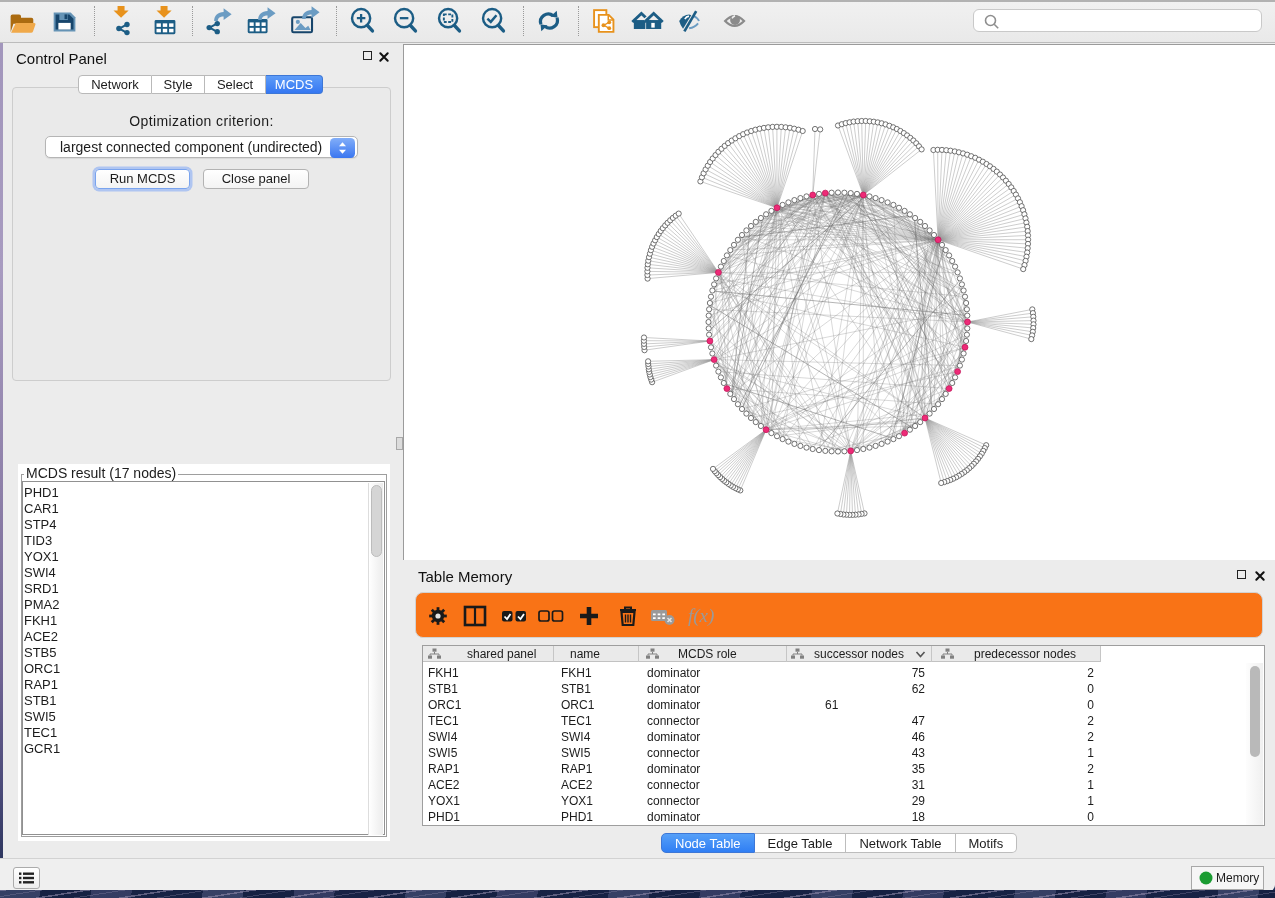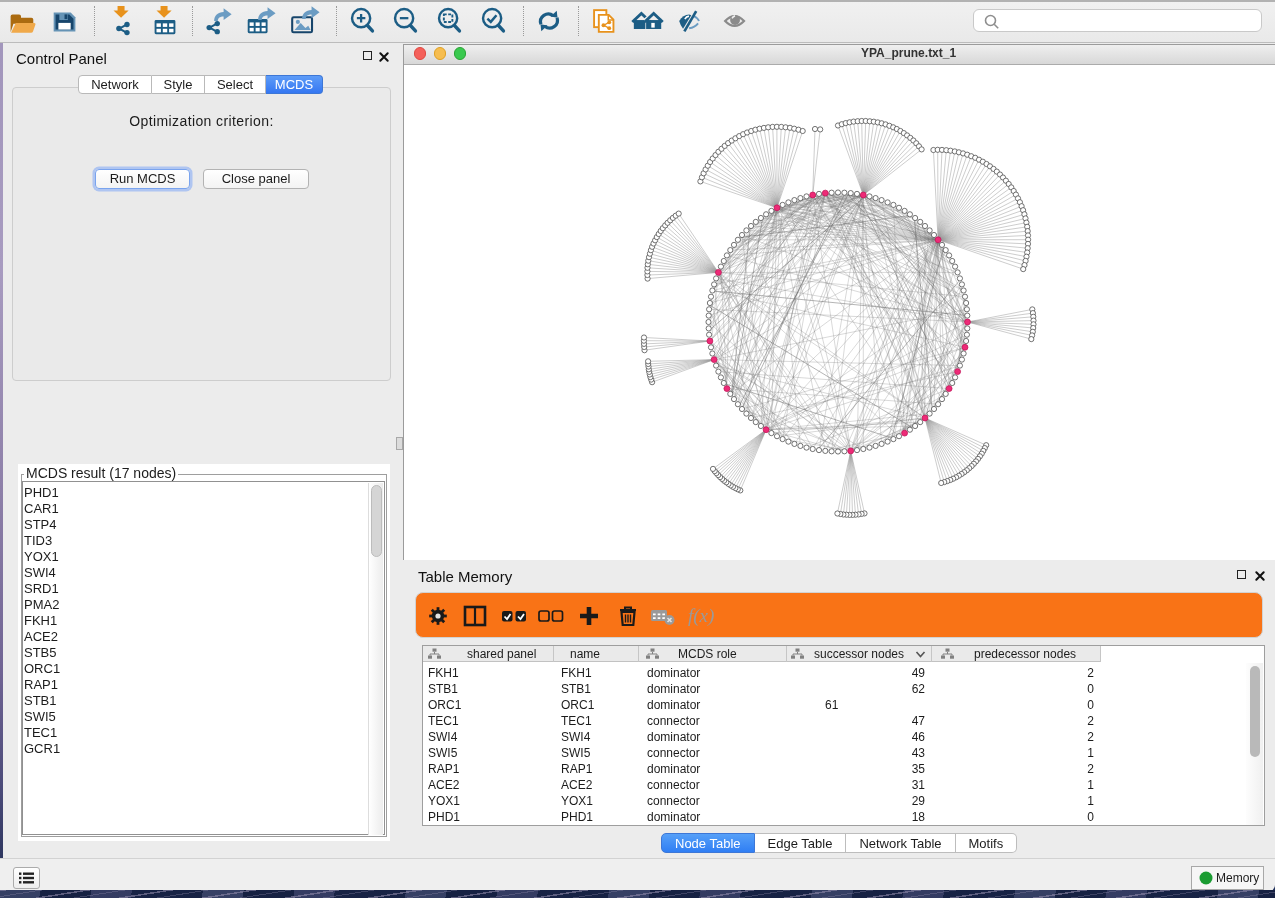--- a/index.html
+++ b/index.html
@@ -226,45 +226,44 @@
       <path d="M2.5 2.5 L10.5 10.5 M10.5 2.5 L2.5 10.5" stroke="#111" stroke-width="2.2" stroke-linecap="round"></path>
     </svg>
   <div id="tabcontent" class="abs"></div>
   <div class="tabrow" style="left:75px;top:31px;">
     <div class="tab first" style="width:74px;padding:0;">Network</div>
       <div class="tab" style="width:53px;padding:0;">Style</div>
       <div class="tab" style="width:61px;padding:0;">Select</div>
       <div class="tab sel last" style="width:57px;padding:0;">MCDS</div>
   </div>
   <div class="abs" id="optlabel">Optimization criterion:</div>
+  <div class="abs" id="combo">largest connected component (undirected)
+    <div class="spin"><svg width="25" height="20" viewBox="0 0 25 20">
+          <path d="M9 8.3 L12.5 4.2 L16 8.3 Z M9 11.7 L12.5 15.8 L16 11.7 Z" fill="#fff"></path>
+        </svg></div>
+  </div>
   <div class="btn" id="runbtn">Run MCDS</div>
   <div class="btn" id="closebtn">Close panel</div>
 
   <div class="abs" id="mcdsbox">
     <div id="mcdsborder"></div>
     <div id="mcdstitle">MCDS result (17 nodes)</div>
     <div id="mcdslist">PHD1<br>CAR1<br>STP4<br>TID3<br>YOX1<br>SWI4<br>SRD1<br>PMA2<br>FKH1<br>ACE2<br>STB5<br>ORC1<br>RAP1<br>STB1<br>SWI5<br>TEC1<br>GCR1
       <div id="mcdsscroll">
           <div style="position:absolute;left:2px;top:2px;width:11px;height:72px;background:#d5d5d5;border:1px solid #bcbcbc;border-radius:6px;"></div>
         </div>
     </div>
   </div>
 </div>
 
 <div class="abs" id="vsplit">
     <div class="grip"></div>
   </div>
 
 <div class="abs" id="netwin">
-  <div id="nettitle">
-    <div class="tl" style="left:9.5px;background:#f4605a;border:1px solid #df4840;"></div>
-    <div class="tl" style="left:29.5px;background:#f6bd4f;border:1px solid #dfa023;"></div>
-    <div class="tl" style="left:49.5px;background:#3ac94f;border:1px solid #2aa334;"></div>
-    <div style="position:absolute;left:457px;top:0;height:17px;line-height:17px;font-size:12px;font-weight:bold;color:#333;">YPA_prune.txt_1</div>
-  </div>
   <div id="netcanvas">
     <svg width="871" height="493" viewBox="404 66 871 493">
     <g stroke="#636363" stroke-width="0.8" stroke-opacity="0.6">
 <line x1="731.4" y1="395.5" x2="750.4" y2="226.6"></line>
 <line x1="894.0" y1="438.8" x2="724.0" y2="383.4"></line>
 <line x1="846.0" y1="192.7" x2="967.5" y2="324.7"></line>
 <line x1="741.9" y1="408.8" x2="845.2" y2="192.7"></line>
 <line x1="712.3" y1="290.9" x2="967.3" y2="315.5"></line>
 <line x1="708.8" y1="330.7" x2="866.1" y2="195.6"></line>
 <line x1="739.9" y1="237.5" x2="911.5" y2="215.4"></line>
@@ -1207,21 +1206,21 @@
         <path d="M6.5 4 v2 M2 7.5 v-1.5 h9 v1.5" stroke="#808080" stroke-width="1" fill="none"></path>
       </svg>
       <div style="position:absolute;left:551px;top:0;line-height:16px;">predecessor nodes</div>
       <svg style="position:absolute;left:492px;top:4px" width="11" height="9" viewBox="0 0 11 9">
         <path d="M1.5 2 L5.5 6.5 L9.5 2" stroke="#555" stroke-width="1.6" fill="none"></path>
       </svg>
       <div class="trow" style="top:19px;">
         <div class="tc" style="left:5px;">FKH1</div>
         <div class="tc" style="left:138px;">FKH1</div>
         <div class="tc" style="left:224px;">dominator</div>
-        <div class="tc" style="left:402px;width:100px;text-align:right;">49</div>
+        <div class="tc" style="left:402px;width:100px;text-align:right;">75</div>
         <div class="tc" style="left:571px;width:100px;text-align:right;">2</div>
       </div>
       <div class="trow" style="top:35px;">
         <div class="tc" style="left:5px;">STB1</div>
         <div class="tc" style="left:138px;">STB1</div>
         <div class="tc" style="left:224px;">dominator</div>
         <div class="tc" style="left:402px;width:100px;text-align:right;">62</div>
         <div class="tc" style="left:571px;width:100px;text-align:right;">0</div>
       </div>
       <div class="trow" style="top:51px;">

